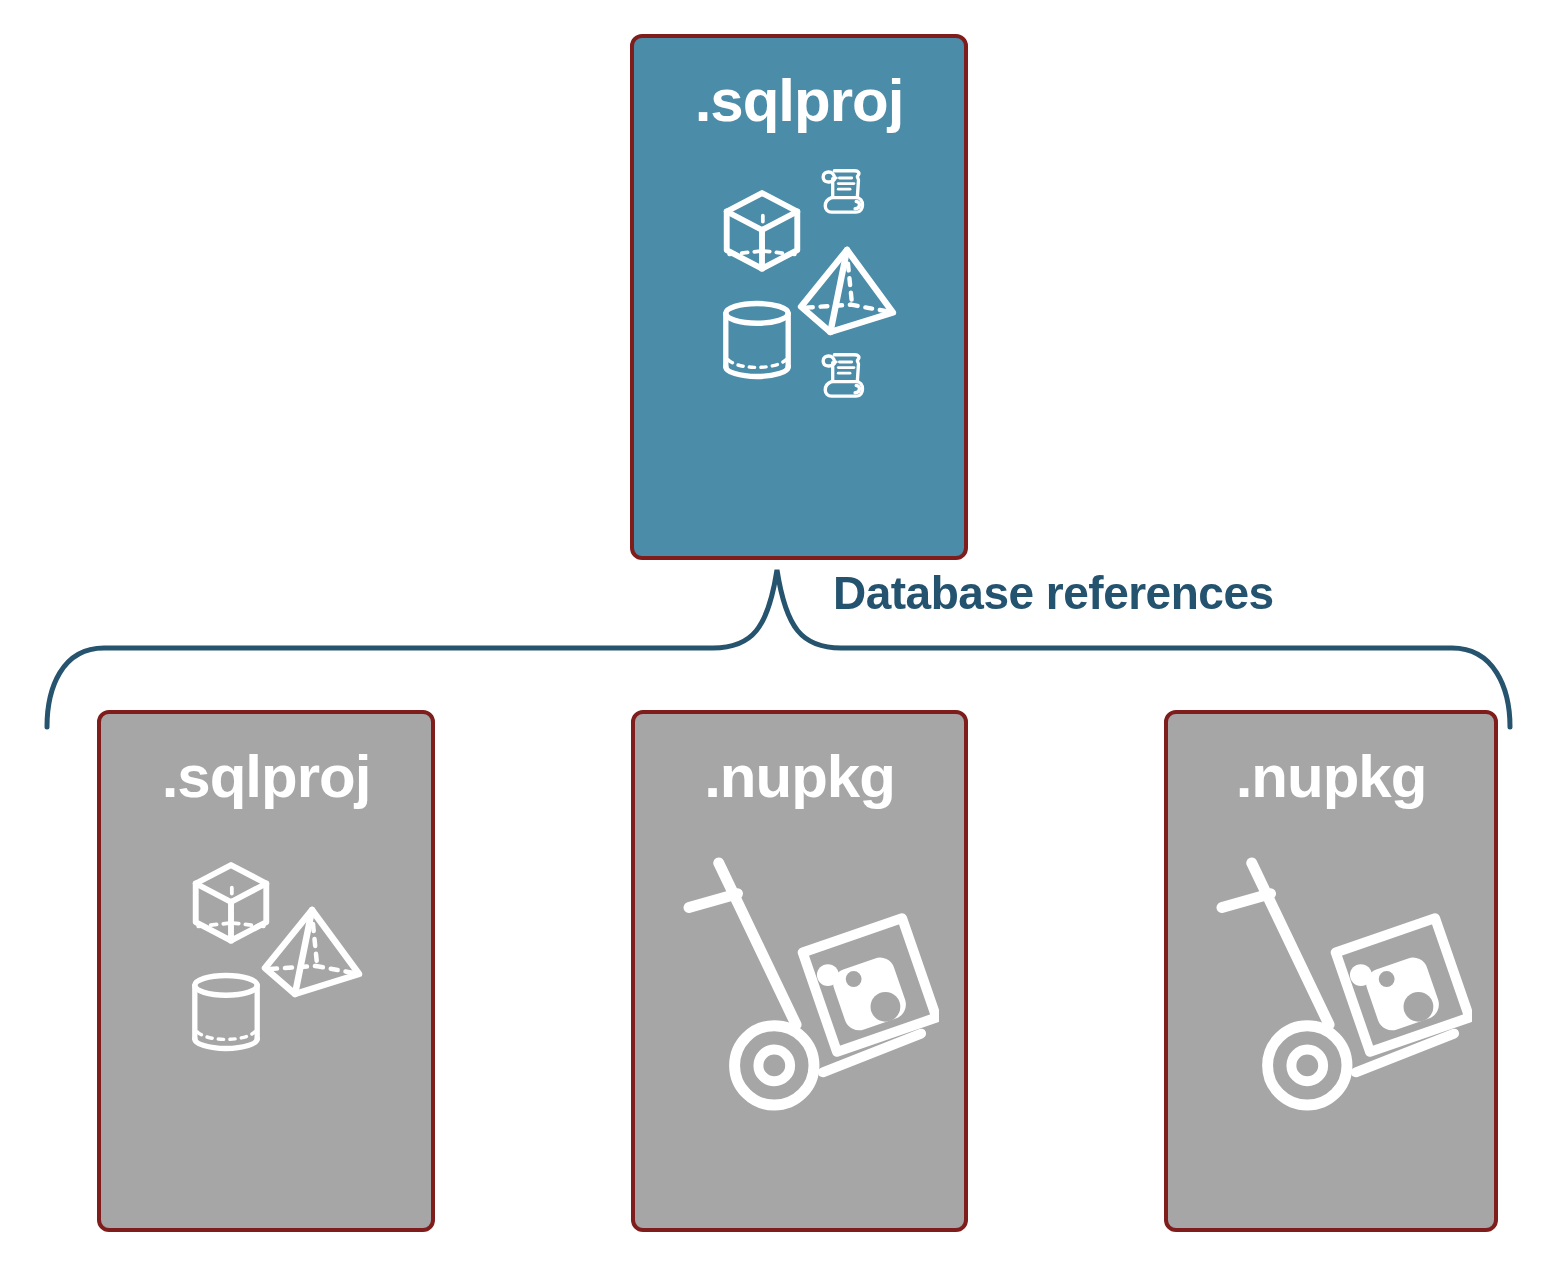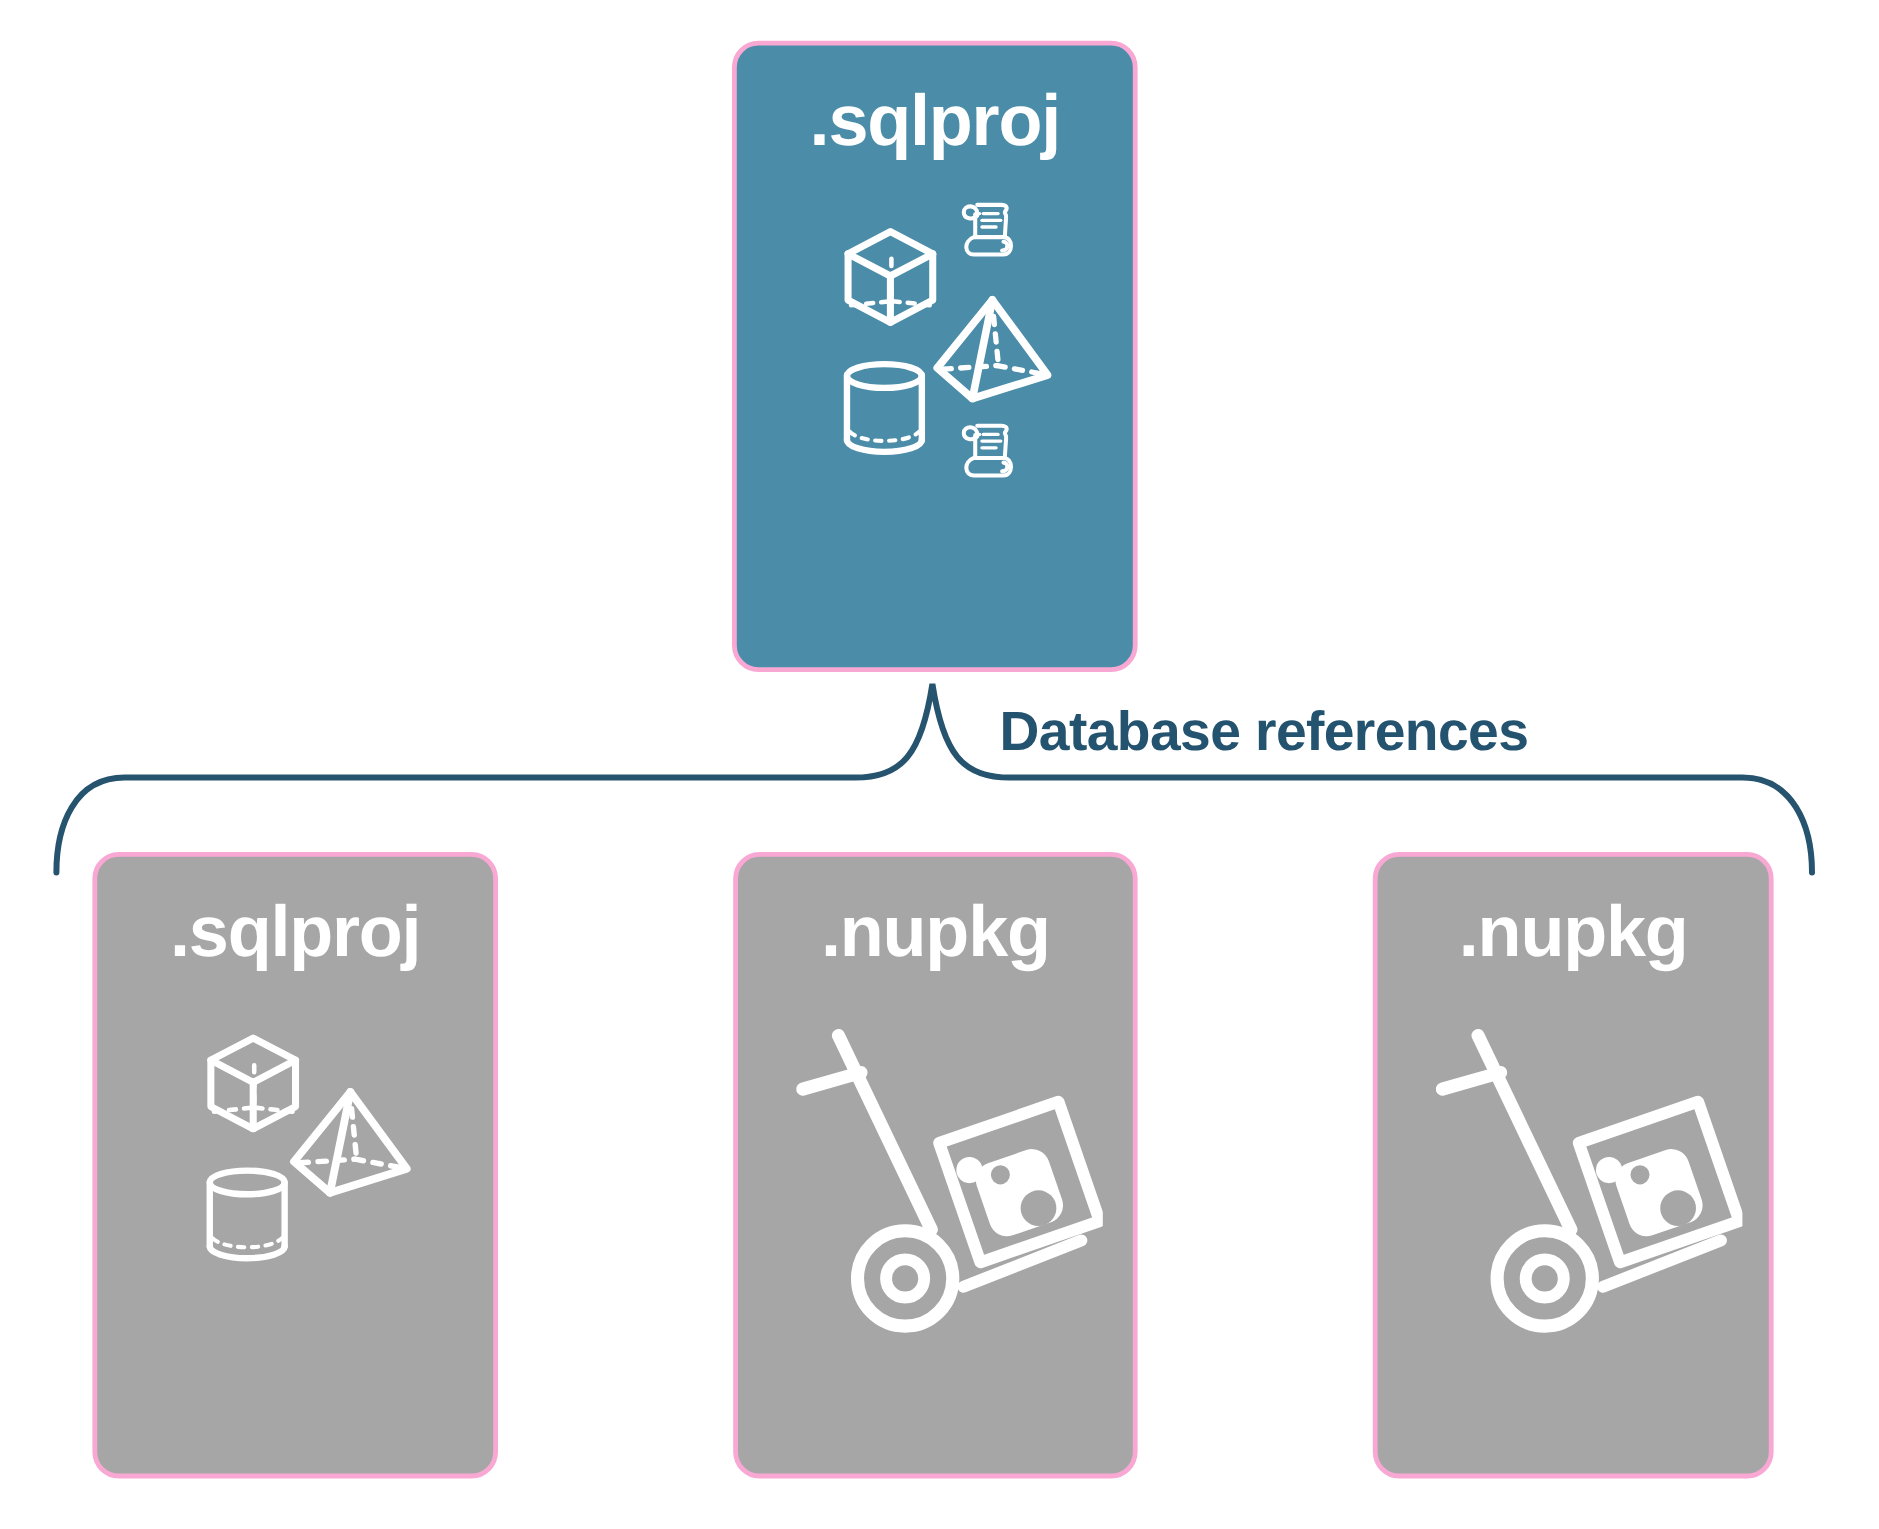--- a/index.html
+++ b/index.html
@@ -2,36 +2,36 @@
 <html><head>
 <meta charset="utf-8">
 <style>
   html,body{margin:0;padding:0;background:#ffffff;}
   .canvas{
     position:relative;width:1566px;height:1274px;background:#ffffff;overflow:hidden;
     font-family:"Liberation Sans", sans-serif;
   }
   .card{
     position:absolute;box-sizing:border-box;
-    border:4px solid #f9a8d4;border-radius:22px;
+    border:4px solid #7f1d1d;border-radius:12px;margin-left:20px;
   }
   .card.highlight{background:#4B8CA8;}
   .card.muted{background:#A6A6A6;}
   .card-title{
     color:#ffffff;font-weight:700;font-size:60px;line-height:1.1;
     text-align:center;margin-top:30px;letter-spacing:-1px;
   }
   .icon{position:absolute;}
   #card-root{left:610px;top:34px;width:338px;height:526px;}
   #card-child-sqlproj{left:77px;top:710px;width:338px;height:522px;}
   #card-child-nupkg-1{left:611px;top:710px;width:337px;height:522px;}
   #card-child-nupkg-2{left:1144px;top:710px;width:334px;height:522px;}
   .brace{position:absolute;left:0;top:0;pointer-events:none;}
   .connector-label{
-    position:absolute;left:833px;top:582px;
+    position:absolute;left:833px;top:566px;
     color:#24536F;font-weight:700;font-size:46px;letter-spacing:-0.5px;white-space:nowrap;
   }
   
   #card-root .i-scroll-a{left:183px;top:126px;width:56px;height:56px;}
   #card-root .i-cube{left:80px;top:150px;width:96px;height:84px;}
   #card-root .i-pyramid{left:158px;top:208px;width:110px;height:90px;}
   #card-root .i-cylinder{left:88px;top:260px;width:70px;height:84px;}
   #card-root .i-scroll-b{left:183px;top:310px;width:56px;height:56px;}
   
   #card-child-sqlproj .i-cube{left:82px;top:146px;width:96px;height:84px;}

